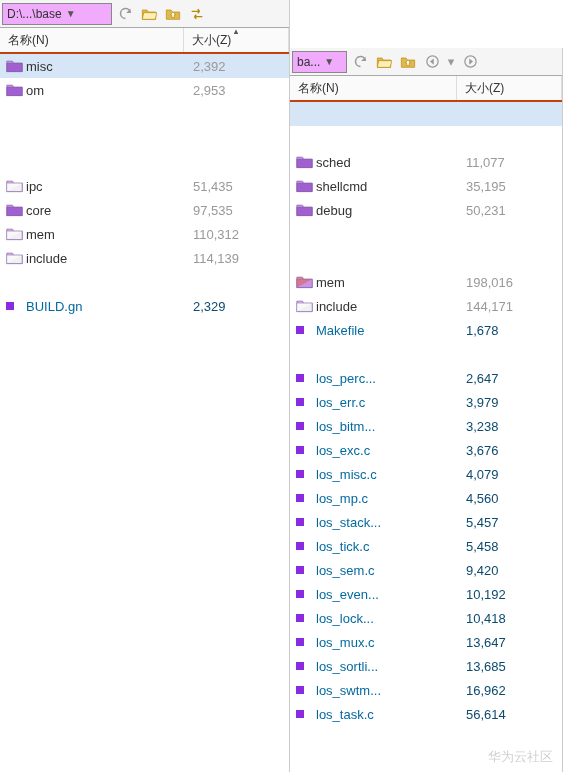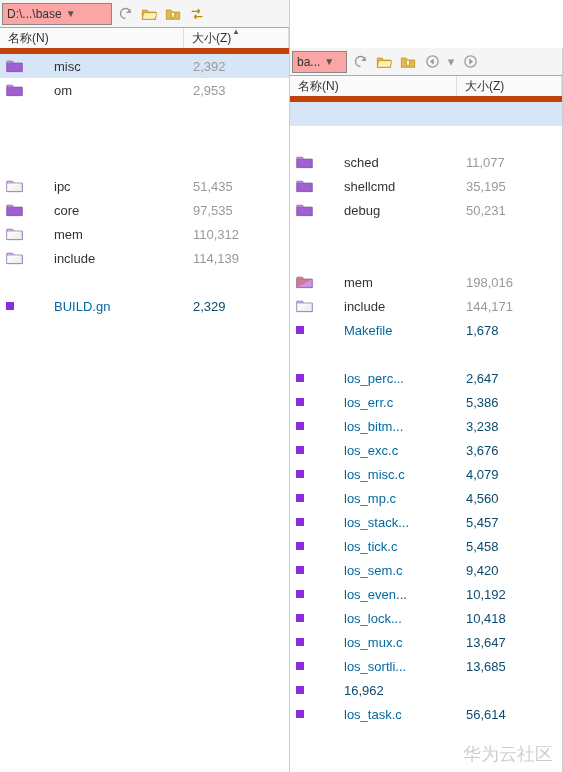--- a/index.html
+++ b/index.html
@@ -25,21 +25,21 @@
     height: 28px;
     border-bottom: 1px solid #aaa;
     background: #f5f5f5;
     padding: 0 2px;
     gap: 2px;
   }
   .path-box {
     display: flex;
     align-items: center;
     border: 1px solid #888;
-    background: #fca5a5;
+    background: #f0abfc;
     height: 22px;
     padding: 0 4px;
     font-size: 12px;
     white-space: nowrap;
     overflow: hidden;
   }
   .left .path-box { width: 110px; }
   .right .path-box { width: 55px; }
   .drop-arrow { color: #555; font-size: 10px; margin-left: 4px; }
 
@@ -49,21 +49,21 @@
     color: #b88a00;
     cursor: default;
     border: 1px solid transparent;
   }
   .tb-btn svg { display: block; }
   .tb-btn.gray { color: #999; }
 
   .header {
     display: flex;
     height: 26px;
-    border-bottom: 6px solid #c2410c;
+    border-bottom: 2px solid #c2410c;
     background: #fafafa;
     font-size: 12px;
     color: #333;
   }
   .hdr-cell {
     display: flex;
     align-items: center;
     padding: 0 8px;
     border-right: 1px solid #ddd;
     position: relative;
@@ -75,39 +75,38 @@
   .list {
     flex: 1;
     overflow: hidden;
     background: #fff;
   }
   .row {
     display: flex;
     align-items: center;
     height: 24px;
     padding: 0 6px;
-    gap: 28px;
   }
   .row.selected { background: #d6e6f7; }
   .icon-col { width: 20px; display: flex; align-items: center; }
   .name-col { flex: 1; overflow: hidden; white-space: nowrap; text-overflow: ellipsis; }
   .size-col { width: 90px; padding-right: 6px; font-variant-numeric: tabular-nums; }
 
   .folder-ic { width: 17px; height: 14px; }
   .bullet { width: 8px; height: 8px; background: #8a2be2; display: inline-block; }
 
   .purple-text { color: #0369a1; }
   .blue-num { color: #0c4a6e; }
   .gray-num { color: #999; }
 
   .watermark {
     position: absolute;
     right: 10px; bottom: 6px;
     color: rgba(0,0,0,0.2);
-    font-size: 18px;
+    font-size: 13px;
     pointer-events: none;
   }
 </style>
 </head>
 <body>
 
 <div class="panes">
 
   <div class="pane left">
     <div class="toolbar">
@@ -346,21 +345,21 @@
             <span class="bullet"></span>
           </span>
           <span class="name-col purple-text">los_perc...</span>
           <span class="size-col blue-num">2,647</span>
         </div>
         <div class="row">
           <span class="icon-col">
             <span class="bullet"></span>
           </span>
           <span class="name-col purple-text">los_err.c</span>
-          <span class="size-col blue-num">5,386</span>
+          <span class="size-col blue-num">3,979</span>
         </div>
         <div class="row">
           <span class="icon-col">
             <span class="bullet"></span>
           </span>
           <span class="name-col purple-text">los_bitm...</span>
           <span class="size-col blue-num">3,238</span>
         </div>
         <div class="row">
           <span class="icon-col">
@@ -429,20 +428,21 @@
           <span class="icon-col">
             <span class="bullet"></span>
           </span>
           <span class="name-col purple-text">los_sortli...</span>
           <span class="size-col blue-num">13,685</span>
         </div>
         <div class="row">
           <span class="icon-col">
             <span class="bullet"></span>
           </span>
+          <span class="name-col purple-text">los_swtm...</span>
           <span class="size-col blue-num">16,962</span>
         </div>
         <div class="row">
           <span class="icon-col">
             <span class="bullet"></span>
           </span>
           <span class="name-col purple-text">los_task.c</span>
           <span class="size-col blue-num">56,614</span>
         </div>
       </div>

